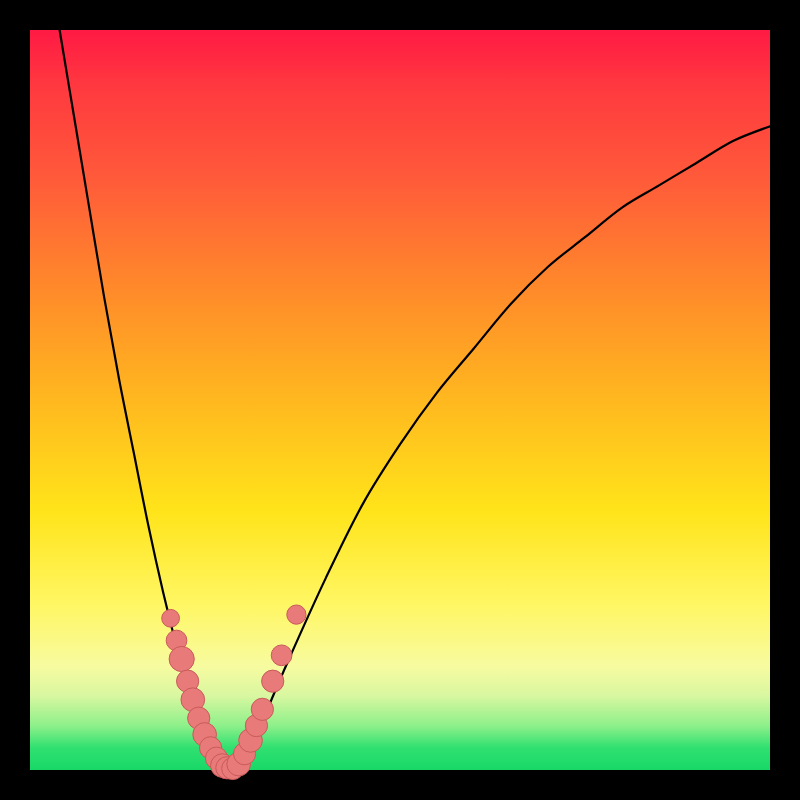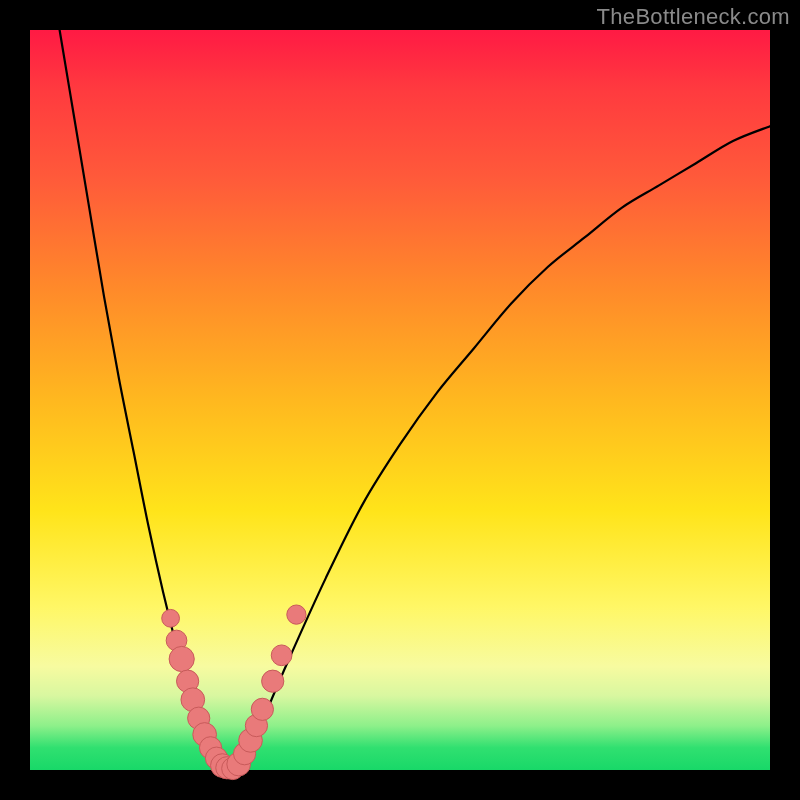--- a/index.html
+++ b/index.html
@@ -64,21 +64,20 @@
   .bead {
     fill: #e97a7a;
     stroke: #c85a5a;
     stroke-width: 1;
   }
 </style>
 </head>
 <body>
 
 <div class="frame">
-  <div class="watermark">TheBottleneck.com</div>
   <div class="plot">
     <svg class="curves" viewBox="0 0 740 740">
       <g id="curve-left-g">
           <path d="M 29.6,0 C 32.06666666666667,14.799999999999992 39.46666666666667,59.199999999999946 44.4,88.79999999999995 C 49.33333333333333,118.39999999999996 54.266666666666666,148.00000000000003 59.2,177.60000000000002 C 64.13333333333334,207.20000000000002 69.06666666666666,238.03333333333333 74,266.4 C 78.93333333333334,294.76666666666665 83.86666666666666,321.9 88.8,347.79999999999995 C 93.73333333333333,373.69999999999993 98.66666666666667,397.1333333333333 103.60000000000001,421.8 C 108.53333333333335,446.4666666666667 113.46666666666667,472.3666666666666 118.4,495.79999999999995 C 123.33333333333334,519.2333333333332 128.26666666666665,541.4333333333333 133.2,562.4 C 138.13333333333333,583.3666666666667 143.06666666666666,603.1 148,621.6 C 152.93333333333334,640.1 157.86666666666667,658.6 162.8,673.4 C 167.73333333333335,688.1999999999999 173.9,701.15 177.6,710.4 C 181.29999999999998,719.65 182.53333333333333,723.9666666666667 185,728.9 C 187.46666666666667,733.8333333333333 191.16666666666669,738.15 192.4,740" class="curve"></path>
         </g>
       <g id="curve-right-g">
           <path d="M 207.20000000000002,740 C 209.66666666666669,736.3 217.06666666666666,727.6666666666666 222,717.8 C 226.93333333333334,707.9333333333333 230.63333333333335,695.5999999999999 236.8,680.8 C 242.96666666666667,666 249.13333333333333,651.2 259,629 C 268.8666666666667,606.8 283.6666666666667,573.5 296,547.6 C 308.3333333333333,521.7 320.6666666666667,495.8 333,473.6 C 345.3333333333333,451.40000000000003 357.66666666666663,432.9 370,414.4 C 382.33333333333337,395.9 394.66666666666674,378.63333333333327 407.00000000000006,362.59999999999997 C 419.33333333333337,346.56666666666666 431.6666666666667,333.00000000000006 444,318.20000000000005 C 456.3333333333333,303.40000000000003 468.6666666666667,287.3666666666667 481,273.8 C 493.3333333333333,260.23333333333335 505.6666666666667,247.89999999999995 518,236.79999999999995 C 530.3333333333334,225.69999999999996 542.6666666666666,217.0666666666667 555,207.20000000000005 C 567.3333333333334,197.3333333333334 579.6666666666666,186.23333333333338 592,177.60000000000002 C 604.3333333333334,168.96666666666667 616.6666666666666,162.79999999999998 629,155.39999999999998 C 641.3333333333334,147.99999999999997 653.6666666666666,140.60000000000005 666,133.20000000000005 C 678.3333333333334,125.80000000000005 690.6666666666666,117.16666666666667 703,111 C 715.3333333333334,104.83333333333333 733.8333333333334,98.6666666666667 740,96.20000000000005" class="curve"></path>
         </g>
       <g id="beads-g">
           <circle cx="140.6" cy="588.3" r="8.88" class="bead"></circle>

